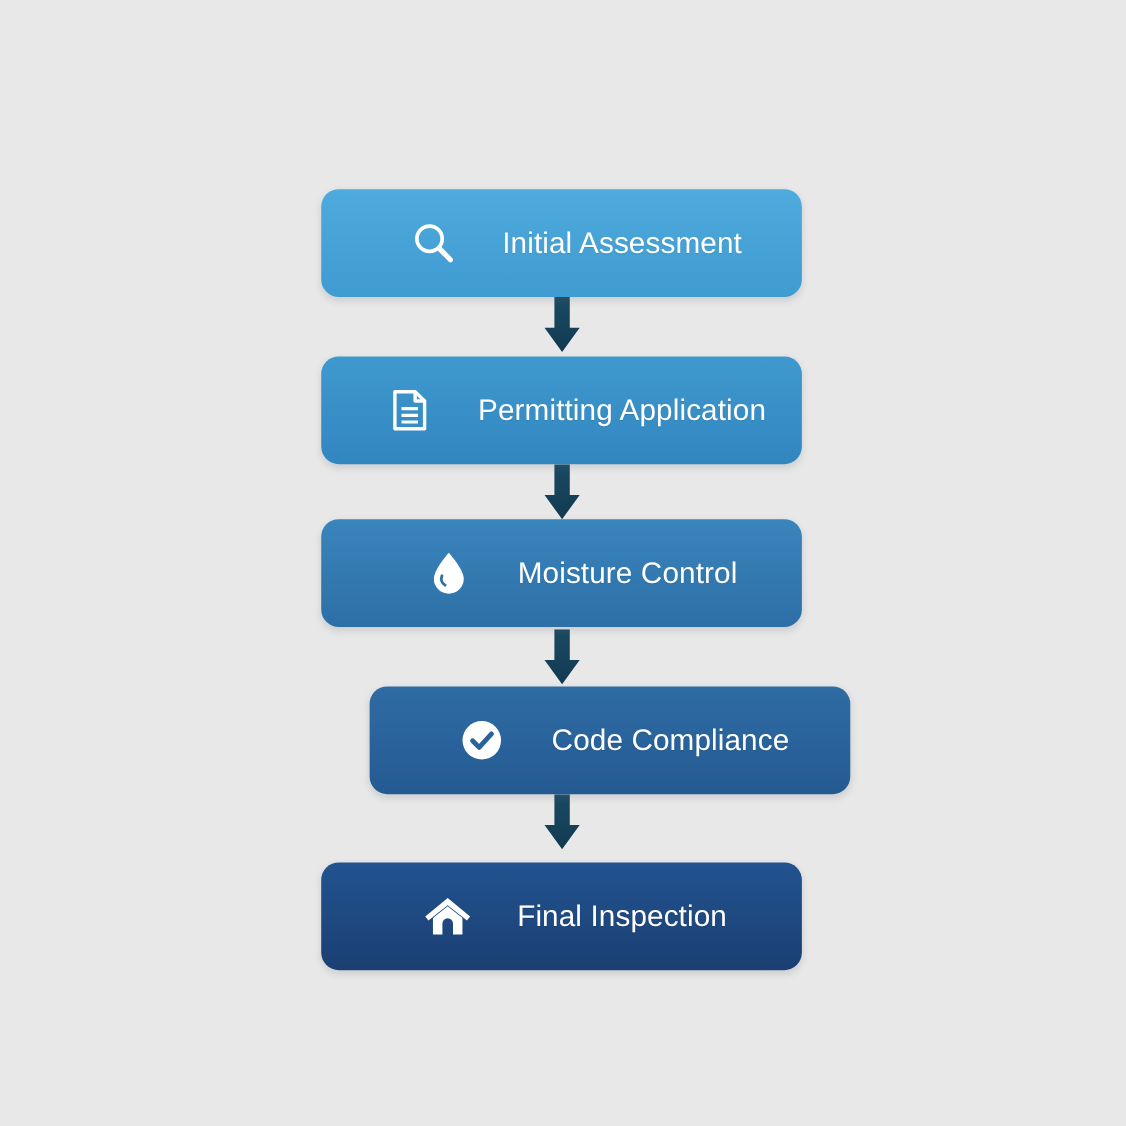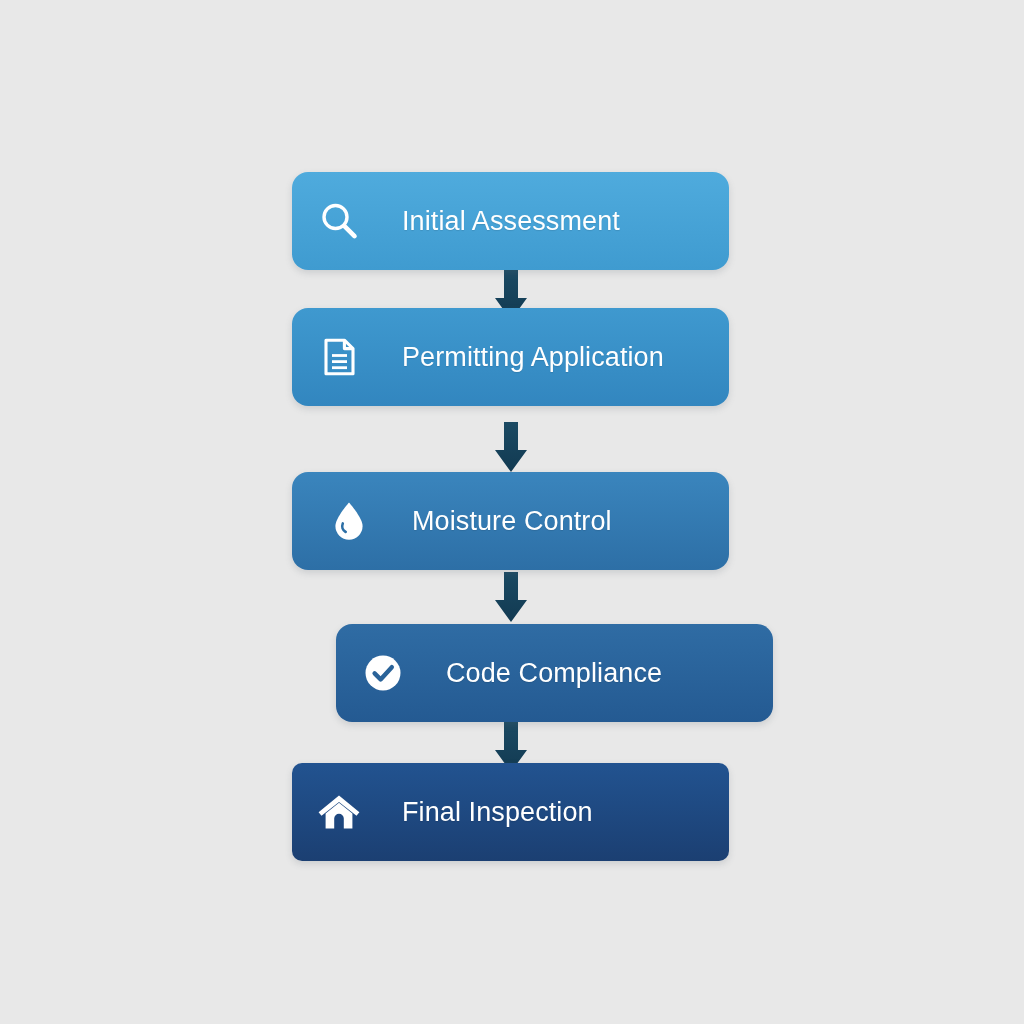--- a/index.html
+++ b/index.html
@@ -27,20 +27,21 @@
     left: 292px;
     width: 437px;
     height: 98px;
     border-radius: 16px;
     display: flex;
     align-items: center;
     box-sizing: border-box;
     padding-left: 21px;
     box-shadow: 0 3px 7px rgba(90, 100, 110, 0.20);
     z-index: 2;
+    justify-content: center;
   }
 
   .step-icon {
     width: 52px;
     height: 52px;
     flex: 0 0 52px;
     display: flex;
     align-items: center;
     justify-content: center;
     color: #ffffff;
@@ -121,21 +122,21 @@
     </svg></span></div>
     <div class="step" style="top: 172px; background: linear-gradient(rgb(79, 171, 221) 0%, rgb(63, 155, 208) 100%);">
       <span class="step-icon">
     <svg viewBox="0 0 46 46" fill="none" xmlns="http://www.w3.org/2000/svg">
       <circle cx="19.5" cy="19" r="11.5" stroke="#ffffff" stroke-width="3.4"></circle>
       <line x1="28.2" y1="27.8" x2="38.5" y2="38.1" stroke="#ffffff" stroke-width="4.6" stroke-linecap="round"></line>
     </svg>
       </span>
       <span class="step-label">Initial Assessment</span>
     </div>
-    <div class="step" style="top: 308px; background: linear-gradient(rgb(63, 153, 207) 0%, rgb(50, 134, 191) 100%);">
+    <div class="step" style="top: 324px; background: linear-gradient(rgb(63, 153, 207) 0%, rgb(50, 134, 191) 100%);">
       <span class="step-icon">
     <svg viewBox="0 0 46 46" fill="none" xmlns="http://www.w3.org/2000/svg">
       <path d="M10 6.2h18.4L37 14.6V39.8H10Z" stroke="#ffffff" stroke-width="3.1" stroke-linejoin="round"></path>
       <path d="M28.4 6.2v8.4H37" stroke="#ffffff" stroke-width="3.1" stroke-linejoin="round"></path>
       <line x1="16" y1="21.5" x2="31" y2="21.5" stroke="#ffffff" stroke-width="2.8"></line>
       <line x1="16" y1="27.6" x2="31" y2="27.6" stroke="#ffffff" stroke-width="2.8"></line>
       <line x1="16" y1="33.7" x2="31" y2="33.7" stroke="#ffffff" stroke-width="2.8"></line>
     </svg>
       </span>
       <span class="step-label">Permitting Application</span>
@@ -152,21 +153,21 @@
     </div>
     <div class="step" style="top: 624px; background: linear-gradient(rgb(47, 108, 164) 0%, rgb(36, 90, 146) 100%); margin-left: 44px;">
       <span class="step-icon">
     <svg viewBox="0 0 46 46" fill="none" xmlns="http://www.w3.org/2000/svg">
       <circle cx="23" cy="23" r="17.5" fill="#ffffff"></circle>
       <path d="M14.6 23.4 20.6 29.4 31.8 17.2" stroke="#2a6399" stroke-width="4.4" stroke-linecap="round" stroke-linejoin="round" fill="none"></path>
     </svg>
       </span>
       <span class="step-label">Code Compliance</span>
     </div>
-    <div class="step" style="top: 763px; background: linear-gradient(rgb(34, 83, 144) 0%, rgb(27, 63, 114) 100%); border-radius: 10px;">
+    <div class="step" style="top: 784px; background: linear-gradient(rgb(34, 83, 144) 0%, rgb(27, 63, 114) 100%);">
       <span class="step-icon">
     <svg viewBox="0 0 46 46" fill="none" xmlns="http://www.w3.org/2000/svg">
       <path d="M2.6 23.2 23 6.4l20.4 16.8-2.9 3.6L23 13.0 5.5 26.8Z" fill="#ffffff"></path>
       <path d="M9.6 24.6 23 13.8l13.4 10.8V39.6H27.8V29.6a4.8 4.8 0 0 0-9.6 0v10H9.6Z" fill="#ffffff"></path>
     </svg>
       </span>
       <span class="step-label">Final Inspection</span>
     </div>
   </div>
 

